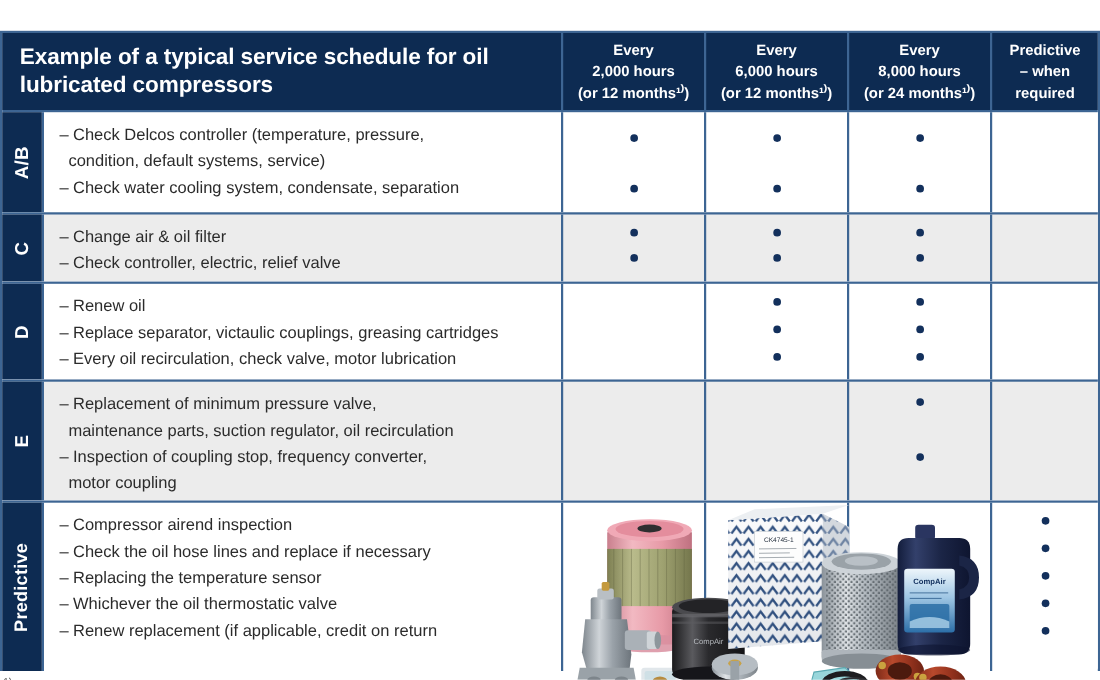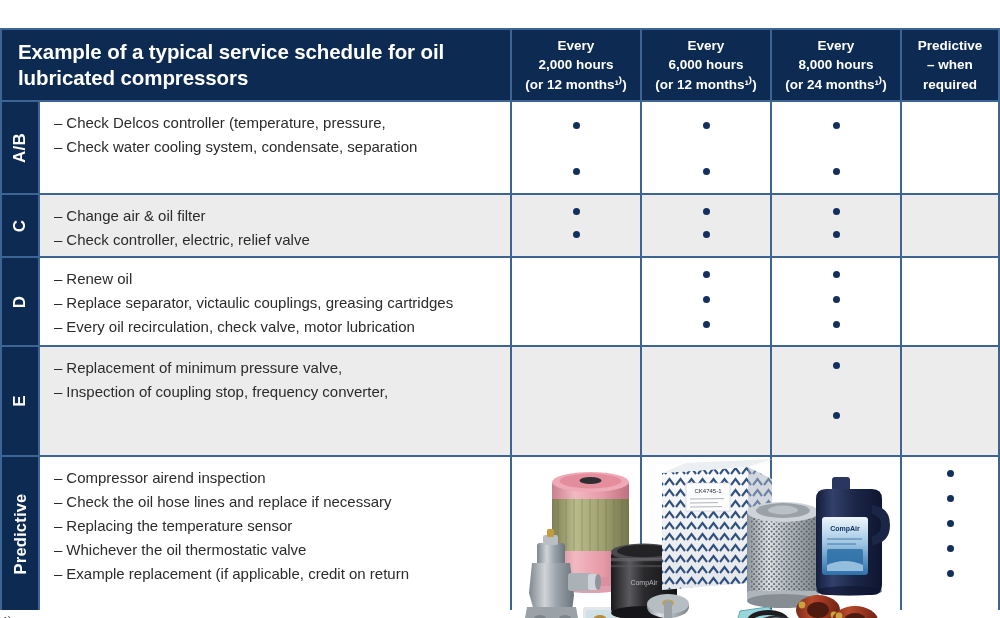--- a/index.html
+++ b/index.html
@@ -140,20 +140,24 @@
         <div class="row white" style="top: 70px; height: 93px;">
           <div class="rowlabel">
             <span>A/B</span>
           </div>
           <div class="tasks">
             <div class="task">
               <span class="dash">–</span>
               <span class="txt">Check Delcos controller (temperature, pressure,</span>
             </div>
             <div class="task">
+              <span class="dash">&nbsp;</span>
+              <span class="txt">condition, default  systems, service)</span>
+            </div>
+            <div class="task">
               <span class="dash">–</span>
               <span class="txt">Check water cooling system, condensate, separation</span>
             </div>
           </div>
           <div class="mark">
             <div class="dot" style="top: 20px;"></div>
             <div class="dot" style="top: 66px;"></div>
           </div>
           <div class="mark">
             <div class="dot" style="top: 20px;"></div>
@@ -227,22 +231,30 @@
         <div class="row gray" style="top: 315px; height: 110px;">
           <div class="rowlabel">
             <span>E</span>
           </div>
           <div class="tasks">
             <div class="task">
               <span class="dash">–</span>
               <span class="txt">Replacement of minimum pressure valve,</span>
             </div>
             <div class="task">
+              <span class="dash">&nbsp;</span>
+              <span class="txt">maintenance parts, suction regulator, oil recirculation</span>
+            </div>
+            <div class="task">
               <span class="dash">–</span>
               <span class="txt">Inspection of coupling stop, frequency converter,</span>
+            </div>
+            <div class="task">
+              <span class="dash">&nbsp;</span>
+              <span class="txt">motor coupling</span>
             </div>
           </div>
           <div class="mark"></div>
           <div class="mark"></div>
           <div class="mark">
             <div class="dot" style="top: 15px;"></div>
             <div class="dot" style="top: 65px;"></div>
           </div>
           <div class="mark last"></div>
         </div>
@@ -262,21 +274,21 @@
             <div class="task">
               <span class="dash">–</span>
               <span class="txt">Replacing the temperature sensor</span>
             </div>
             <div class="task">
               <span class="dash">–</span>
               <span class="txt">Whichever the oil thermostatic valve</span>
             </div>
             <div class="task">
               <span class="dash">–</span>
-              <span class="txt">Example replacement (if applicable, credit on return</span>
+              <span class="txt">Renew replacement (if applicable, credit on return</span>
             </div>
           </div>
           <div class="mark"></div>
           <div class="mark"></div>
           <div class="mark"></div>
           <div class="mark last">
             <div class="dot" style="top: 13px;"></div>
             <div class="dot" style="top: 38px;"></div>
             <div class="dot" style="top: 63px;"></div>
             <div class="dot" style="top: 88px;"></div>

